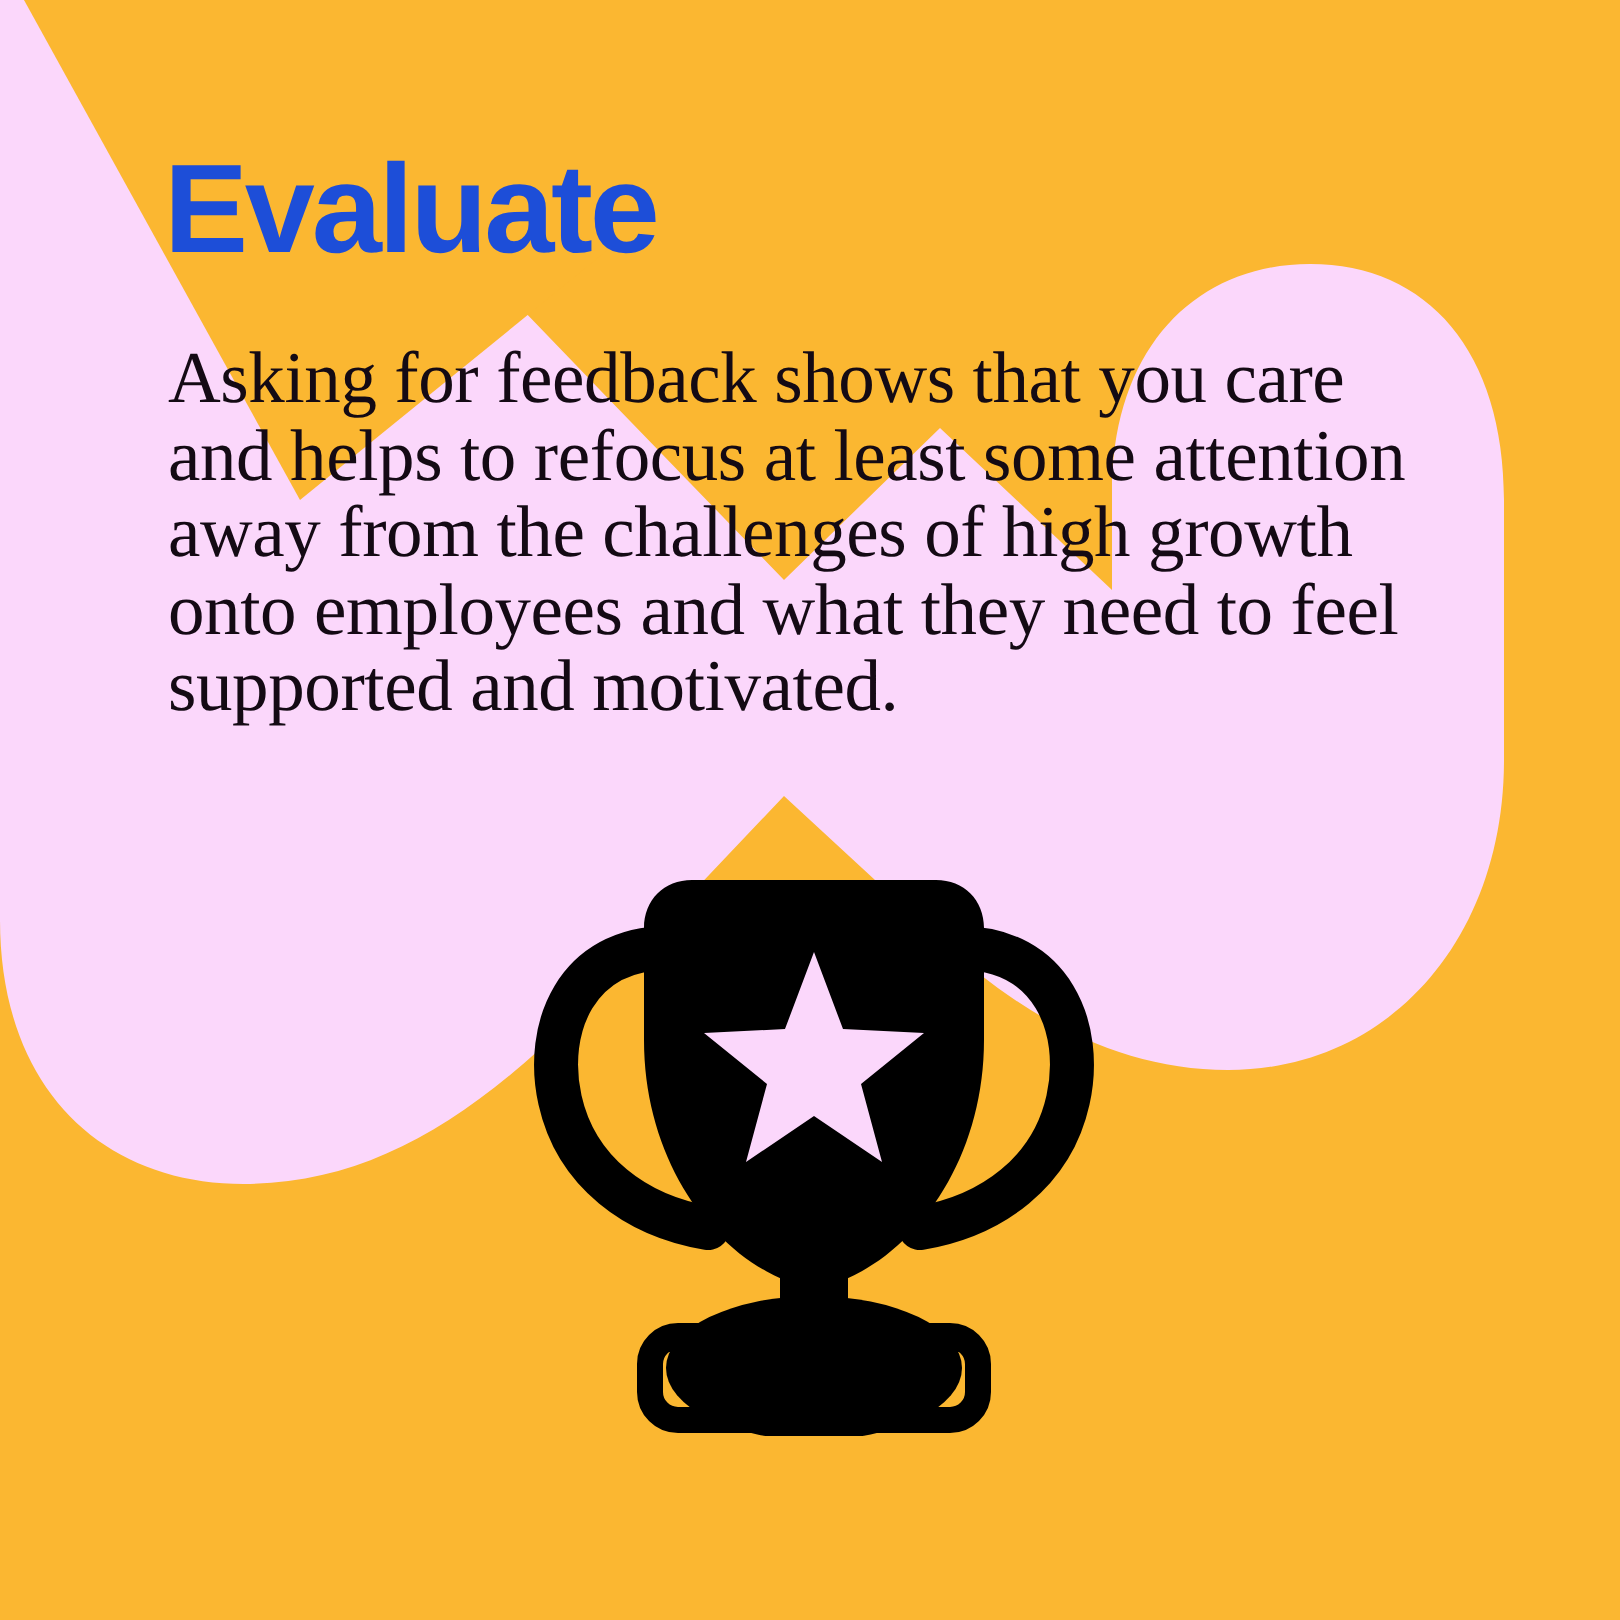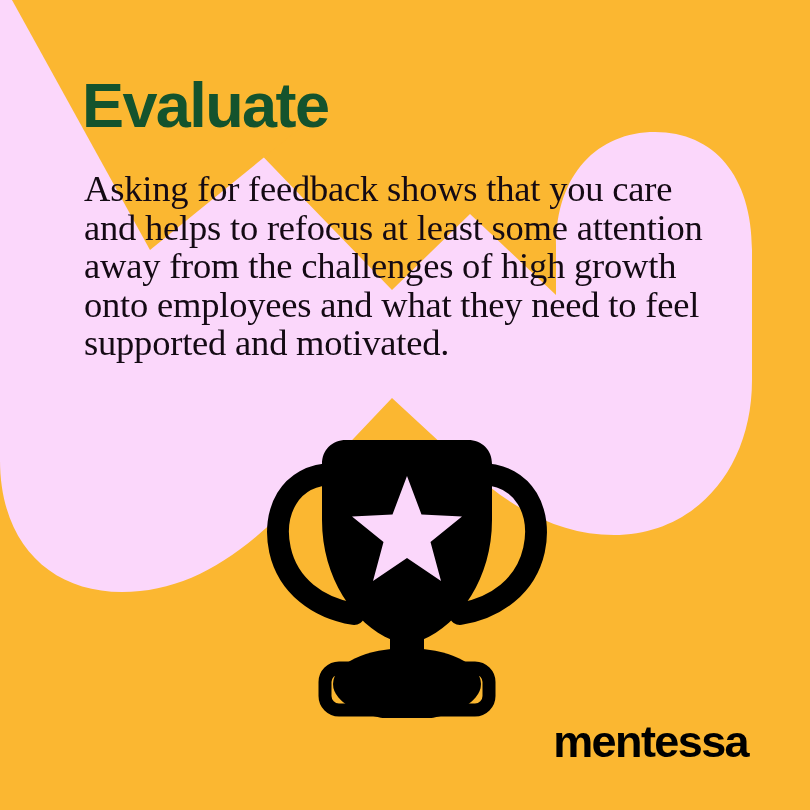--- a/index.html
+++ b/index.html
@@ -32,21 +32,21 @@
   .headline {
     position: absolute;
     left: 82px;
     top: 72px;
     margin: 0;
     font-family: "Liberation Sans", sans-serif;
     font-weight: bold;
     font-size: 63px;
     line-height: 1.05;
     letter-spacing: -1.6px;
-    color: #14532d;
+    color: #1d4ed8;
     white-space: nowrap;
   }
   .body-copy {
     position: absolute;
     left: 84px;
     top: 170px;
     width: 640px;
     margin: 0;
     font-family: "Liberation Serif", serif;
     font-size: 36.5px;
@@ -144,16 +144,15 @@
                L 200,88.5
                L 168.5,114
                L 179,153
                L 145,130
                L 111,153
                L 121.5,114
                L 90,88.5
                L 130.5,86.5 Z"></path>
     </svg>
 
-    <p class="brand">mentessa</p>
 
   </div>
 </div>
 
 </body></html>

